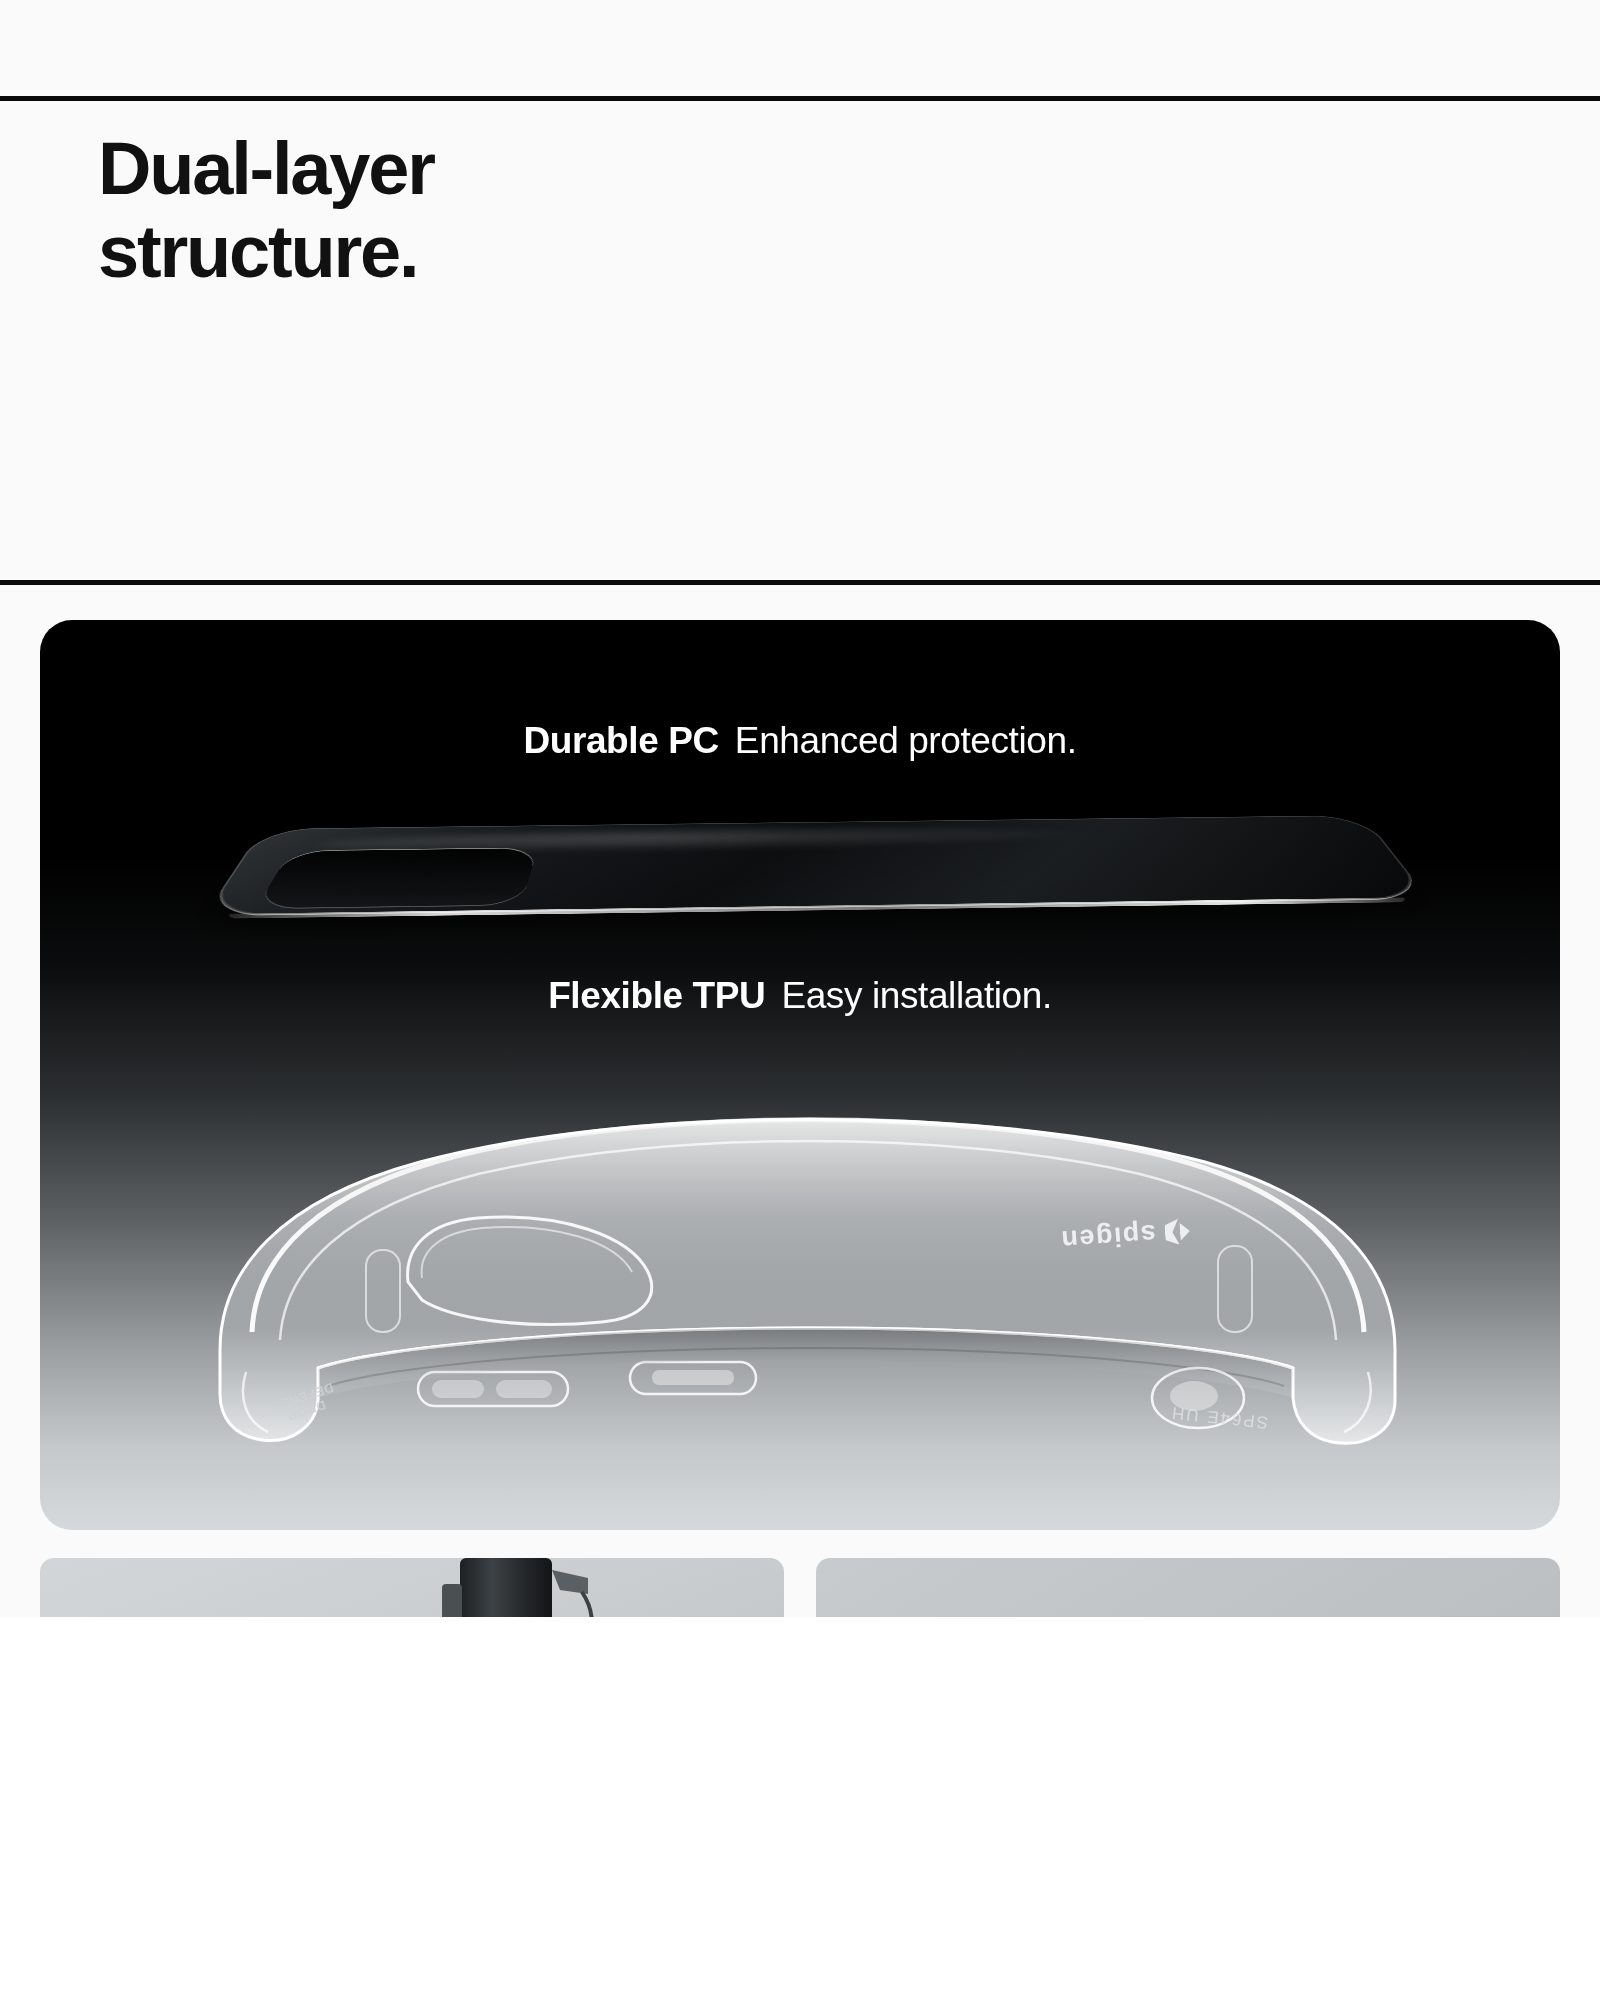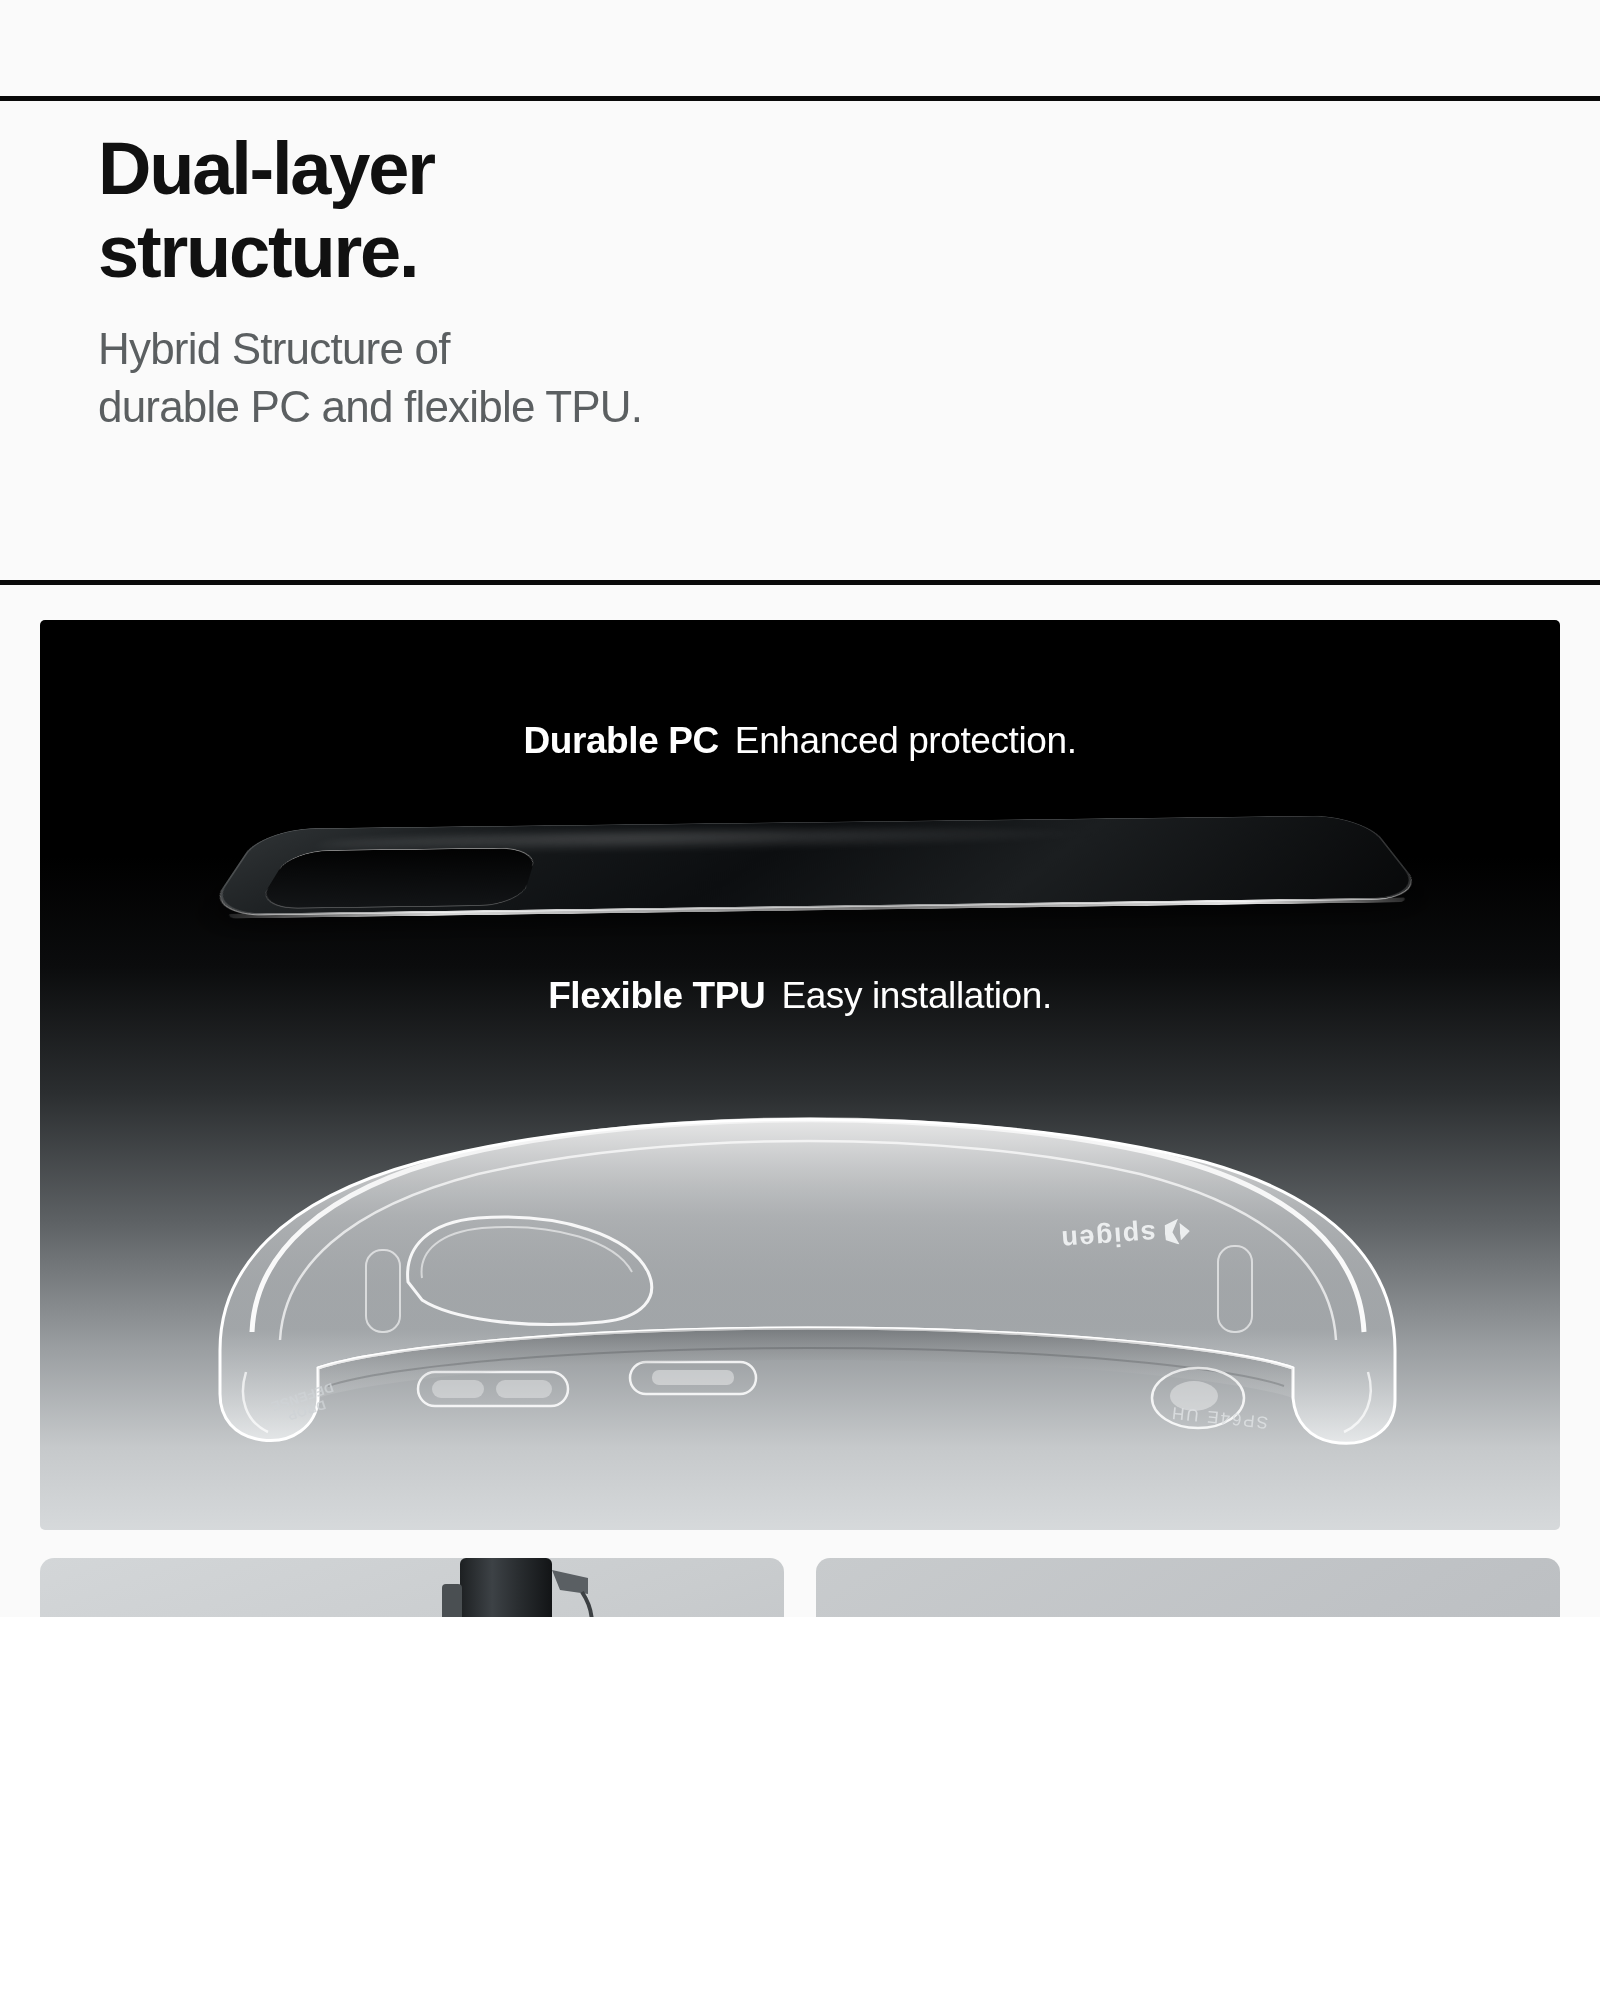--- a/index.html
+++ b/index.html
@@ -59,21 +59,21 @@
     white-space: pre-line;
   }
 
   
   .hero {
     position: absolute;
     left: 40px;
     top: 620px;
     width: 1520px;
     height: 910px;
-    border-radius: 5px;
+    border-radius: 32px;
     overflow: hidden;
     background: linear-gradient(
       180deg,
       #000000 0%,
       #000000 26%,
       #0b0c0d 38%,
       #2b2e30 52%,
       #5d6164 66%,
       #9a9ea1 80%,
       #c6c9cb 91%,
@@ -272,22 +272,20 @@
 </head>
 <body>
 
 <div class="page">
 
   <div class="divider top"></div>
 
   <div class="heading-block">
     <h1 class="headline">Dual-layer
 structure.</h1>
-    <p class="subhead">Hybrid Structure of
-durable PC and flexible TPU.</p>
   </div>
 
   <div class="divider bottom"></div>
 
   <div class="hero">
 
     <div class="hero-label label-pc">
       <span class="term">Durable PC</span><span class="desc">Enhanced protection.</span>
     </div>
 

